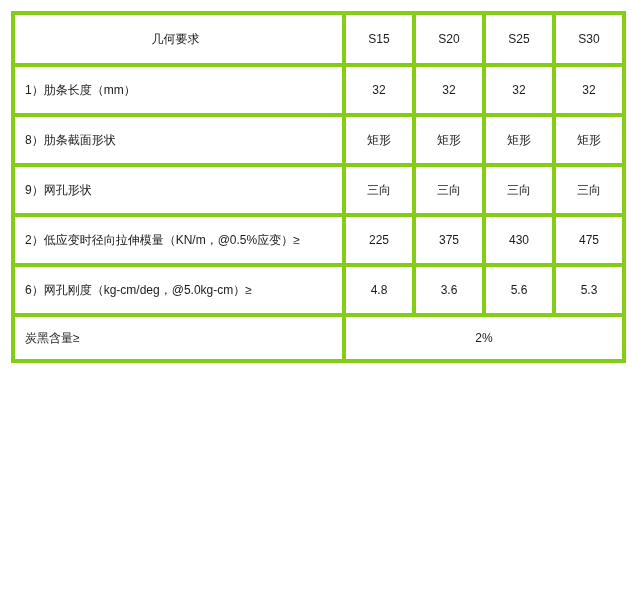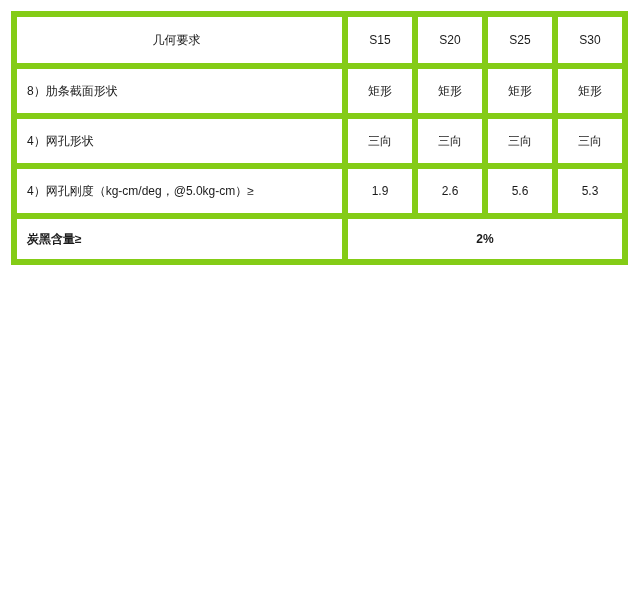--- a/index.html
+++ b/index.html
@@ -25,21 +25,21 @@
     left: 11px;
     top: 11px;
     width: 611px;
     border-collapse: collapse;
     table-layout: fixed;
     background: #ffffff;
   }
   table.spec col.c-req  { width: 331px; }
   table.spec col.c-val  { width: 70px; }
   table.spec td {
-    border: 6px solid #84cc16;
+    border: 4px solid #84cc16;
     font-size: 12px;
     line-height: 16px;
     height: 50px;
     padding: 2px 6px;
     box-sizing: border-box;
     vertical-align: middle;
   }
   table.spec tr.r-head td { height: 52px; }
   table.spec td.req {
     text-align: left;
@@ -48,21 +48,21 @@
   table.spec td.val {
     text-align: center;
   }
   table.spec tr.r-head td.req {
     text-align: center;
     padding-left: 0;
   }
   table.spec tr.r-head td.val {
     text-align: center;
   }
-  table.spec tr.r-last td { height: 46px; font-weight: bold; }
+  table.spec tr.r-last td { height: 46px; }
 </style>
 </head>
 <body>
 
 <div class="sheet">
 
   <table class="spec">
     <colgroup>
       <col class="c-req">
       <col class="c-val">
@@ -72,45 +72,59 @@
     </colgroup>
     <tbody>
       <tr class="r-head">
         <td class="req">几何要求</td>
         <td class="val">S15</td>
         <td class="val">S20</td>
         <td class="val">S25</td>
         <td class="val">S30</td>
       </tr>
 
+      <tr>
+        <td class="req">1）肋条长度（mm）</td>
+        <td class="val">32</td>
+        <td class="val">32</td>
+        <td class="val">32</td>
+        <td class="val">32</td>
+      </tr>
 
 
       <tr>
         <td class="req">8）肋条截面形状</td>
         <td class="val">矩形</td>
         <td class="val">矩形</td>
         <td class="val">矩形</td>
         <td class="val">矩形</td>
       </tr>
 
       <tr>
-        <td class="req">4）网孔形状</td>
+        <td class="req">9）网孔形状</td>
         <td class="val">三向</td>
         <td class="val">三向</td>
         <td class="val">三向</td>
         <td class="val">三向</td>
       </tr>
 
 
+      <tr>
+        <td class="req">2）低应变时径向拉伸模量（KN/m，@0.5%应变）≥</td>
+        <td class="val">225</td>
+        <td class="val">375</td>
+        <td class="val">430</td>
+        <td class="val">475</td>
+      </tr>
 
 
       <tr>
-        <td class="req">4）网孔刚度（kg-cm/deg，@5.0kg-cm）≥</td>
-        <td class="val">1.9</td>
-        <td class="val">2.6</td>
+        <td class="req">6）网孔刚度（kg-cm/deg，@5.0kg-cm）≥</td>
+        <td class="val">4.8</td>
+        <td class="val">3.6</td>
         <td class="val">5.6</td>
         <td class="val">5.3</td>
       </tr>
 
       <tr class="r-last">
         <td class="req">炭黑含量≥</td>
         <td class="val" colspan="4">2%</td>
       </tr>
     </tbody>
   </table>

